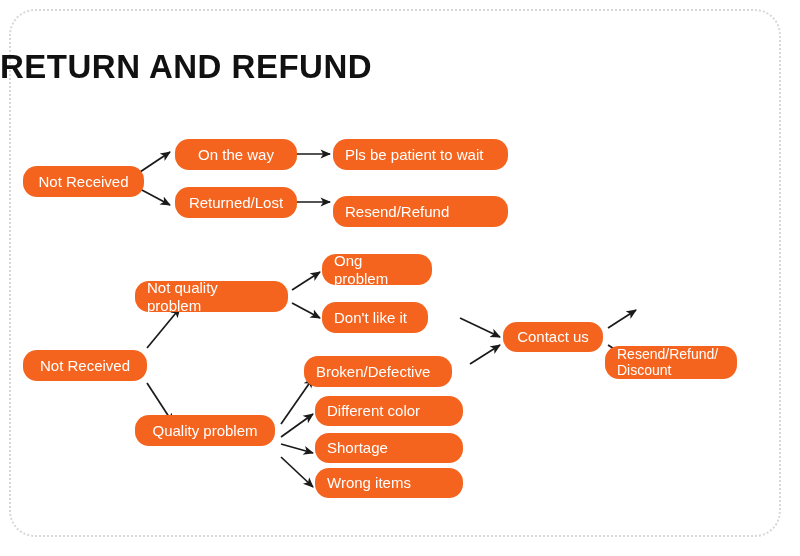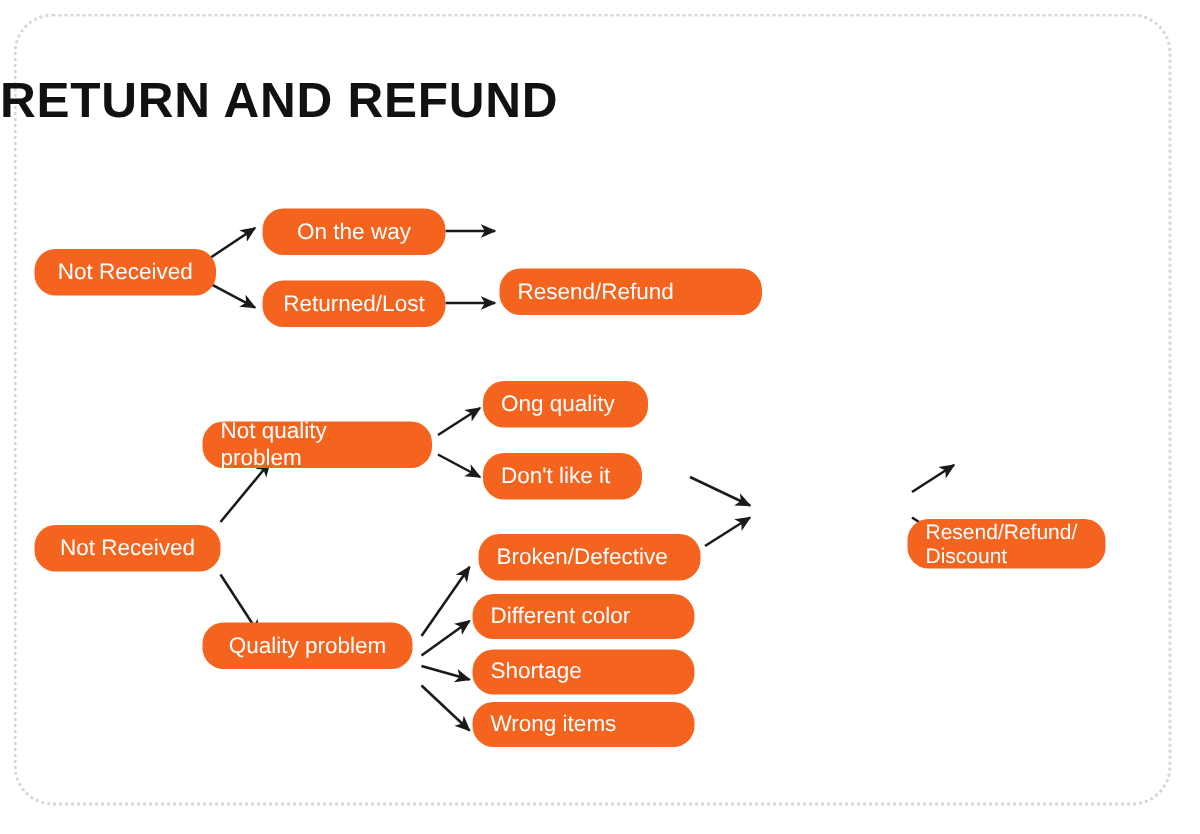--- a/index.html
+++ b/index.html
@@ -119,39 +119,41 @@
       <path d="M608,345 L636,363"></path>
     </g>
   </svg>
 
   <div class="node center" style="left:23px; top:166px; width:121px; height:31px;">Not Received</div>
 
   <div class="node center" style="left:175px; top:139px; width:122px; height:31px;">On the way</div>
 
   <div class="node center" style="left:175px; top:187px; width:122px; height:31px;">Returned/Lost</div>
 
+  <div class="node" style="left:333px; top:139px; width:175px; height:31px;">Pls be patient to wait</div>
 
-  <div class="node" style="left:333px; top:179px; width:175px; height:31px;">Resend/Refund</div>
+  <div class="node" style="left:333px; top:196px; width:175px; height:31px;">Resend/Refund</div>
 
   <div class="node center" style="left:23px; top:350px; width:124px; height:31px;">Not Received</div>
 
   <div class="node center" style="left:135px; top:281px; width:153px; height:31px;">Not quality problem</div>
 
   <div class="node center" style="left:135px; top:415px; width:140px; height:31px;">Quality problem</div>
 
-  <div class="node" style="left:322px; top:254px; width:110px; height:31px;">Ong quality</div>
+  <div class="node" style="left:322px; top:254px; width:110px; height:31px;">Ong problem</div>
 
   <div class="node" style="left:322px; top:302px; width:106px; height:31px;">Don't like it</div>
 
-  <div class="node" style="left:319px; top:356px; width:148px; height:31px;">Broken/Defective</div>
+  <div class="node" style="left:304px; top:356px; width:148px; height:31px;">Broken/Defective</div>
 
   <div class="node" style="left:315px; top:433px; width:148px; height:30px;">Shortage</div>
 
   <div class="node" style="left:315px; top:396px; width:148px; height:30px;">Different color</div>
 
   <div class="node" style="left:315px; top:468px; width:148px; height:30px;">Wrong items</div>
 
+  <div class="node center" style="left:503px; top:322px; width:100px; height:30px;">Contact us</div>
 
 
   <div class="node twoline" style="left:605px; top:346px; width:132px; height:33px;">Resend/Refund/
 Discount</div>
 
 </div>
 
 </body></html>

